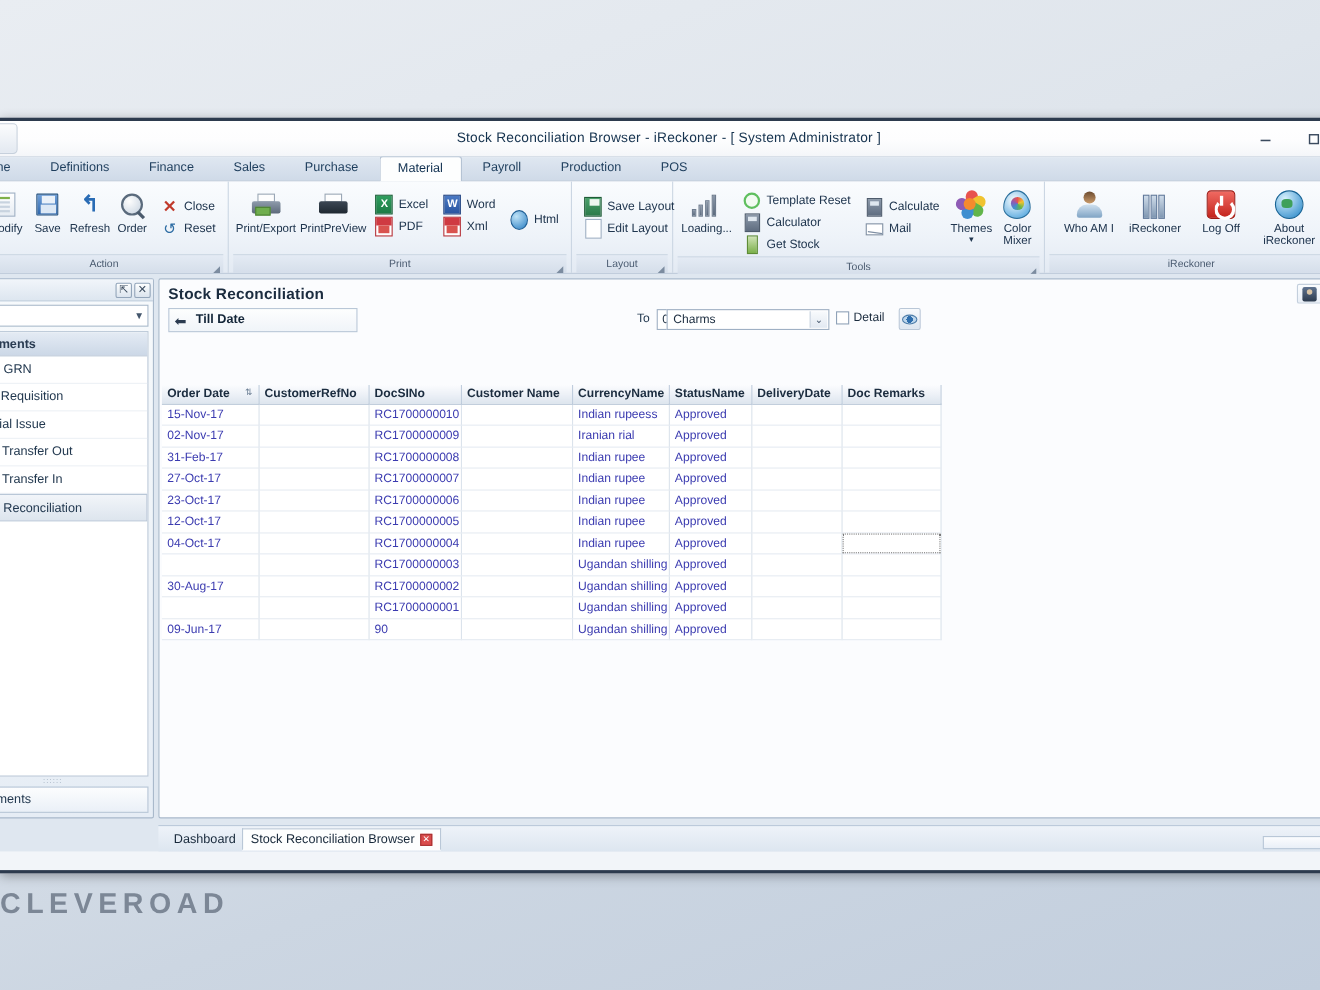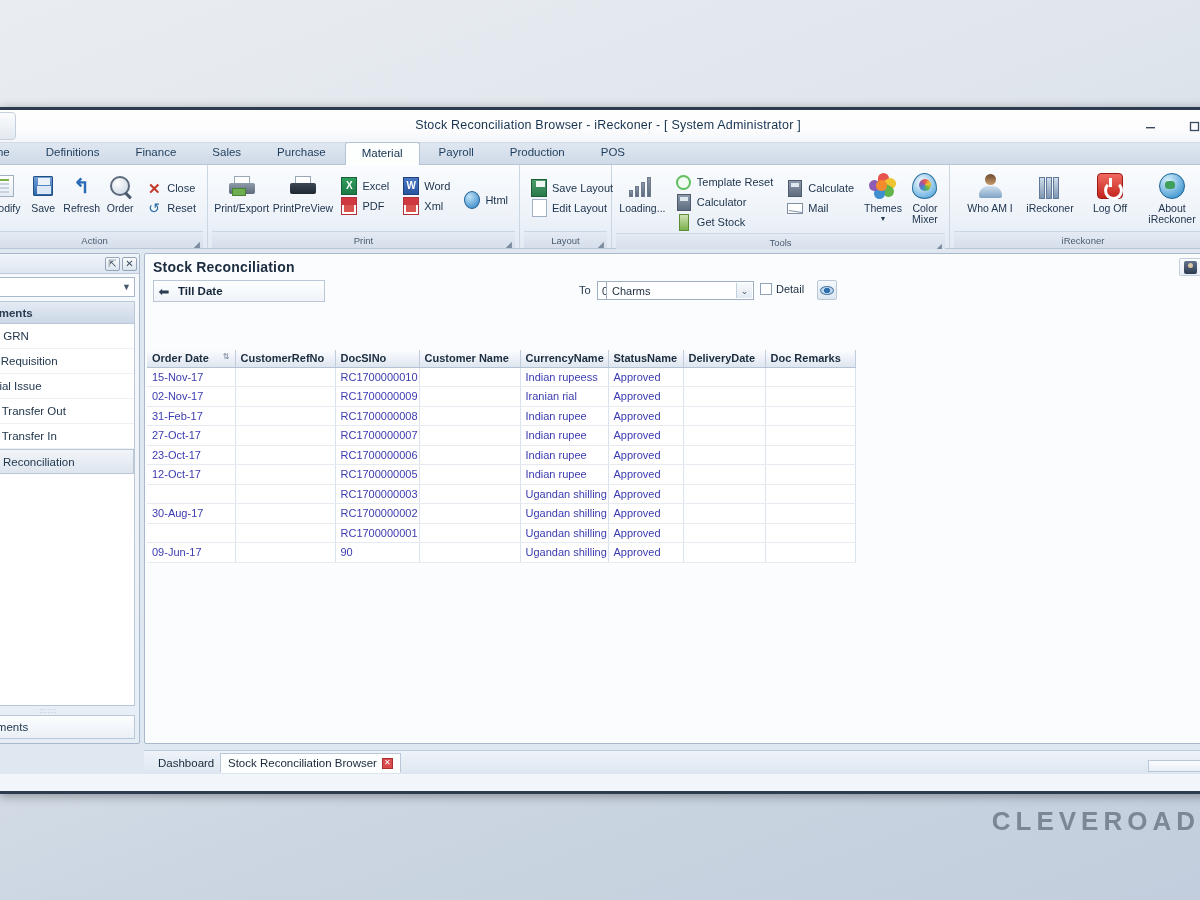--- a/index.html
+++ b/index.html
@@ -231,21 +231,21 @@
                    background:linear-gradient(180deg,#eef3f9,#dde6f0); border-top:1px solid #bccadb; }
   .btab{ position:absolute; top:2px; height:20px; display:flex; align-items:center; gap:5px; padding:0 7px;
          font-size:11.5px; color:#17283a; border:1px solid transparent; }
   .btab.active{ background:#fdfefe; border-color:#b9c7d7; border-bottom-color:#fdfefe; }
   .tabclose{ width:11px;height:11px;background:#d94b4b;border:1px solid #a83131;color:#fff;font-size:8px;
              display:flex;align-items:center;justify-content:center;line-height:1; }
   .status-box{ position:absolute; right:6px; bottom:2px; width:62px; height:12px;
                border:1px solid #b9c7d7; background:linear-gradient(180deg,#fbfcfe,#e9eff7); }
   
   .watermark{
-    position:absolute; left:11px; right:0; top:806px; text-align:right;
+    position:absolute; left:0; right:0; top:806px; text-align:left;
     font-size:26px; letter-spacing:5px; font-weight:bold; color:#7c8796;
   }
 </style>
 </head>
 <body>
 
 <div id="app-window">
 
   <div class="titlebar">
     <div class="appmenu-orb"></div>
@@ -663,20 +663,30 @@
                 <td>12-Oct-17</td>
                 <td></td>
                 <td>RC1700000005</td>
                 <td></td>
                 <td>Indian rupee</td>
                 <td>Approved</td>
                 <td></td>
                 <td></td>
               </tr>
               <tr>
+                <td>04-Oct-17</td>
+                <td></td>
+                <td>RC1700000004</td>
+                <td></td>
+                <td>Indian rupee</td>
+                <td>Approved</td>
+                <td></td>
+                <td class="focus-cell"></td>
+              </tr>
+              <tr>
                 <td></td>
                 <td></td>
                 <td>RC1700000003</td>
                 <td></td>
                 <td>Ugandan shilling</td>
                 <td>Approved</td>
                 <td></td>
                 <td></td>
               </tr>
               <tr>

